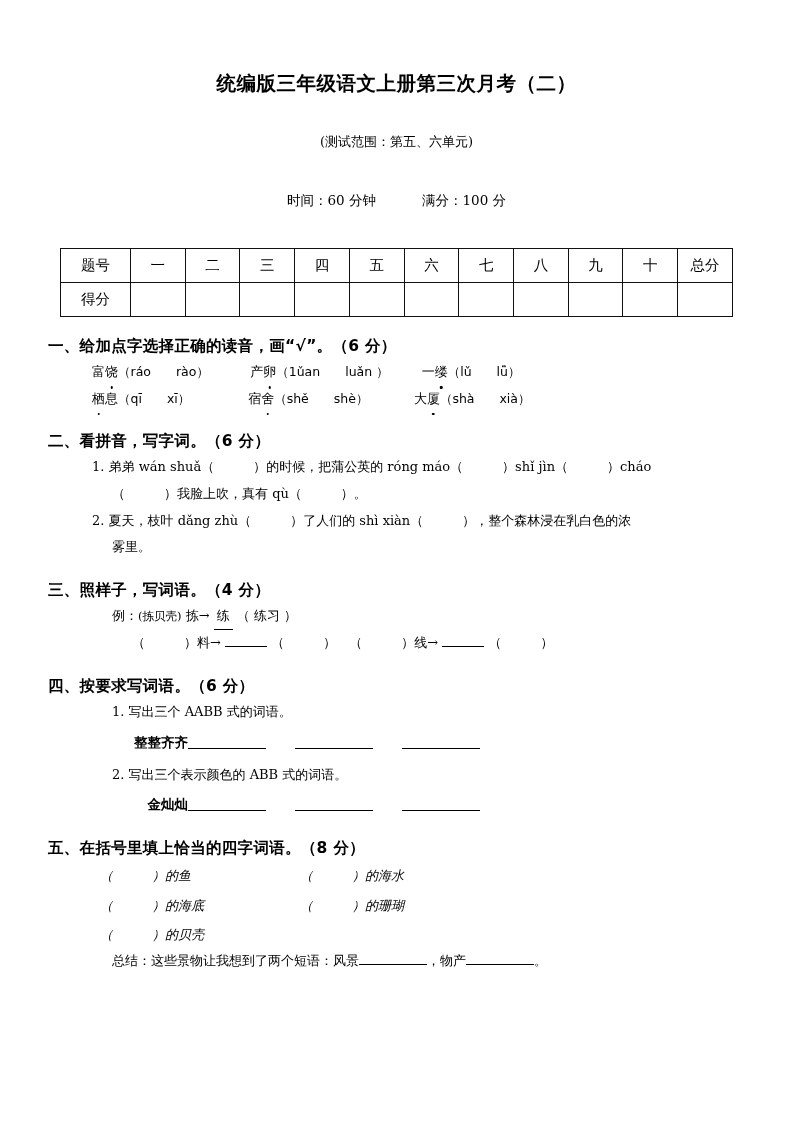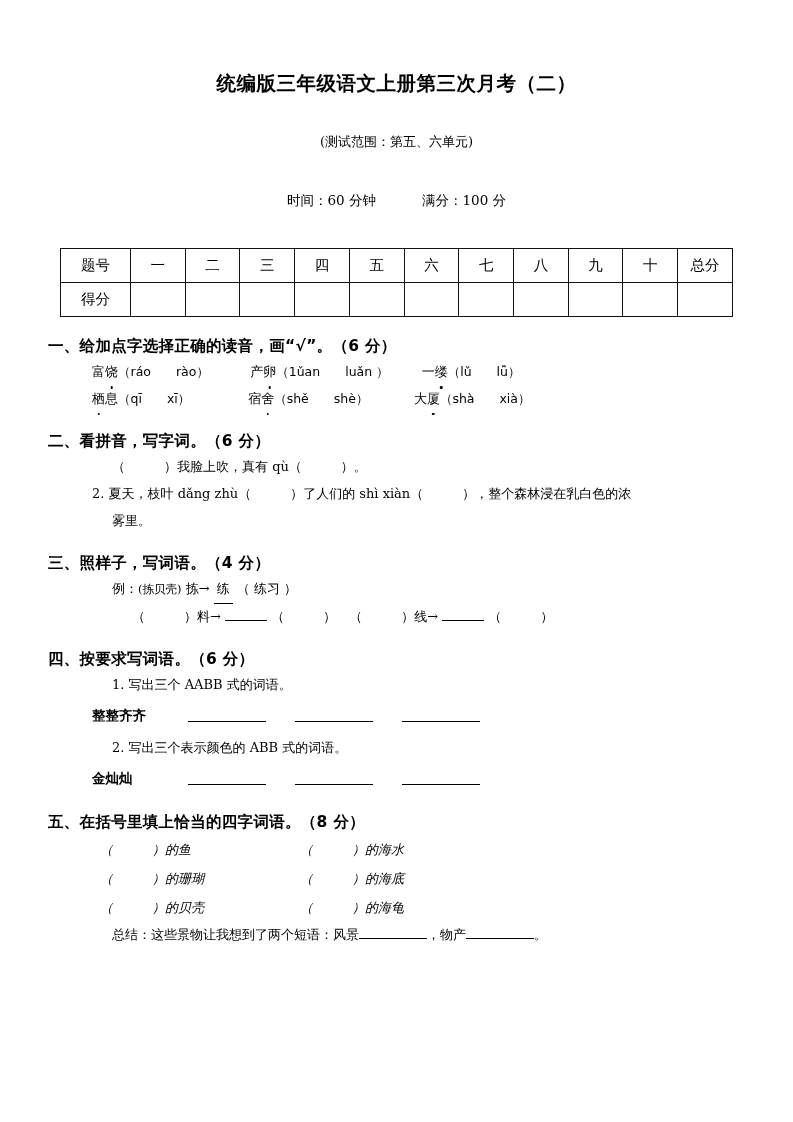--- a/index.html
+++ b/index.html
@@ -106,21 +106,21 @@
   .blank-s  { width: 42px; }
   .blank-m  { width: 68px; }
 
   .ex-blank {
     display: inline-block;
     border-bottom: 1px solid #000;
     padding: 0 3px;
   }
 
   
-  .row-word { display: flex; align-items: flex-end; padding-left: 44px; padding-top: 8px; }
+  .row-word { display: flex; align-items: flex-end; padding-left: 44px; padding-top: 8px; text-align: right; }
   .row-word .seed {
     font-size: 13.5px;
     font-weight: bold;
     font-family: "DejaVu Sans", "Liberation Sans", sans-serif;
     width: 96px;
   }
   .row-word .blanks { display: flex; gap: 29px; padding-bottom: 3px; }
   .row-word .blanks span { display: inline-block; width: 78px; border-bottom: 1px solid #000; height: 1px; }
 
   
@@ -182,20 +182,21 @@
       </tr>
     </tbody>
       </table>
   </div>
 
   <h2 class="sec-title">一、给加点字选择正确的读音，画“√”。（6 分）</h2>
   <div class="body-line indent1"><span><span>富</span><span class="dotted">饶</span><span class="pinyin">（ráo　　rào）</span></span>          <span><span>产</span><span class="dotted">卵</span><span class="pinyin">（1ǔan　　luǎn ）</span></span>        <span><span>一</span><span class="dotted">缕</span><span class="pinyin">（lǔ　　lǚ）</span></span></div>
   <div class="body-line indent1"><span><span class="dotted">栖</span><span>息</span><span class="pinyin">（qī　　xī）</span></span>              <span><span>宿</span><span class="dotted">舍</span><span class="pinyin">（shě　　shè）</span></span>           <span><span>大</span><span class="dotted">厦</span><span class="pinyin">（shà　　xià）</span></span></div>
 
   <h2 class="sec-title">二、看拼音，写字词。（6 分）</h2>
+  <div class="body-line indent1">1. 弟弟 wán shuǎ（　　　）的时候，把蒲公英的 róng máo（　　　）shǐ jìn（　　　）cháo</div>
   <div class="body-line indent2">（　　　）我脸上吹，真有 qù（　　　）。</div>
   <div class="body-line indent1">2. 夏天，枝叶 dǎng zhù（　　　）了人们的 shì xiàn（　　　），整个森林浸在乳白色的浓</div>
   <div class="body-line indent2">雾里。</div>
 
   <h2 class="sec-title">三、照样子，写词语。（4 分）</h2>
   <div class="body-line indent2"><span>例：</span><span style="font-size:11.5px">(拣贝壳)</span> <span>拣→</span> <span class="ex-blank">练</span> <span>（ 练习 ）</span></div>
   <div class="body-line indent3"><span>（　　　）料→</span> <span class="blank blank-s"></span> <span>（　　　）</span>　<span>（　　　）线→</span> <span class="blank blank-s"></span> <span>（　　　）</span></div>
 
   <h2 class="sec-title">四、按要求写词语。（6 分）</h2>
   <div class="body-line indent2">1. 写出三个 AABB 式的词语。</div>
@@ -214,20 +215,19 @@
       <span></span>
       <span></span>
       <span></span>
     </span>
   </div>
 
   <h2 class="sec-title" style="padding-top:24px">五、在括号里填上恰当的四字词语。（8 分）</h2>
   <div class="paren-grid">
     <div>（　　　）的鱼</div>
     <div>（　　　）的海水</div>
+    <div>（　　　）的海底</div>
     <div>（　　　）的珊瑚</div>
-    <div>（　　　）的海底</div>
     <div>（　　　）的贝壳</div>
-    <div>（　　　）的海龟</div>
   </div>
   <div class="body-line indent2" style="line-height:1.9"><span>总结：这些景物让我想到了两个短语：风景</span><span class="blank blank-m"></span><span>，物产</span><span class="blank blank-m"></span><span>。</span></div>
 
 </div>
 
 </body></html>

